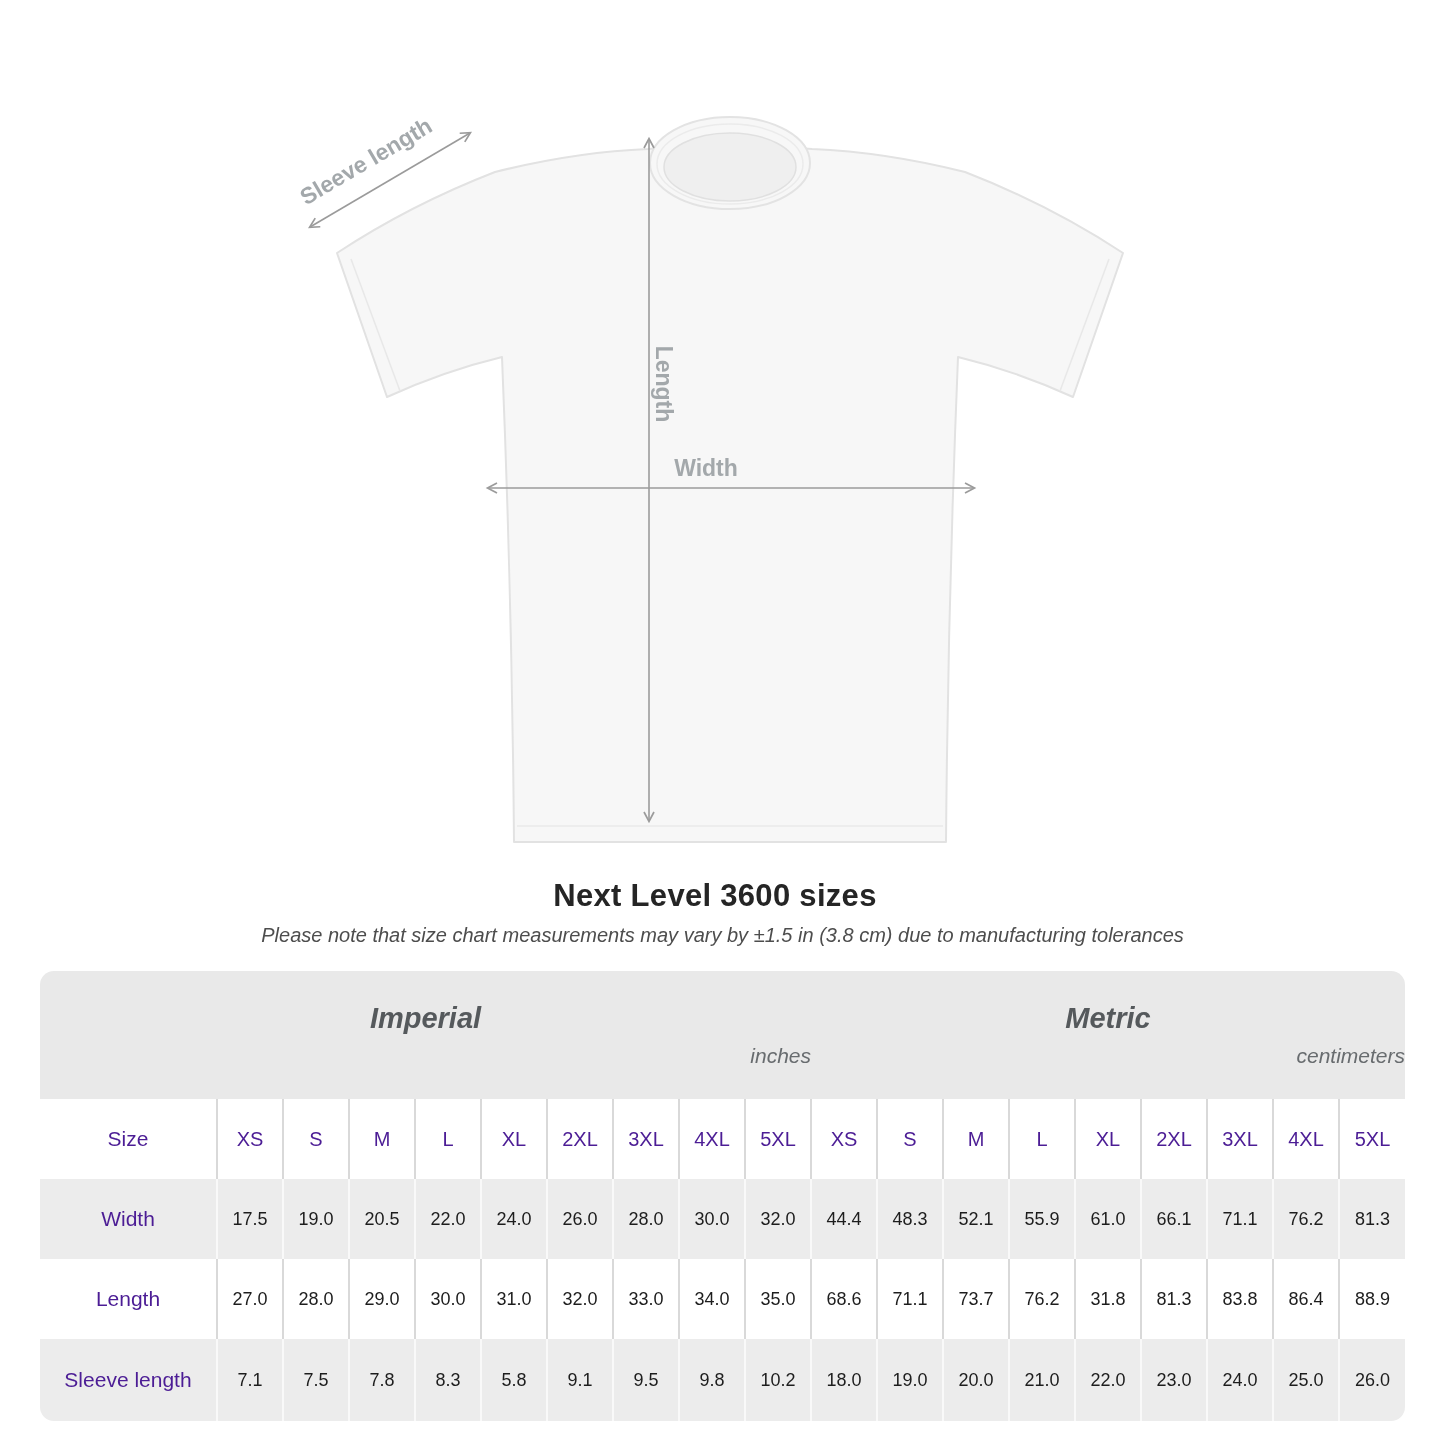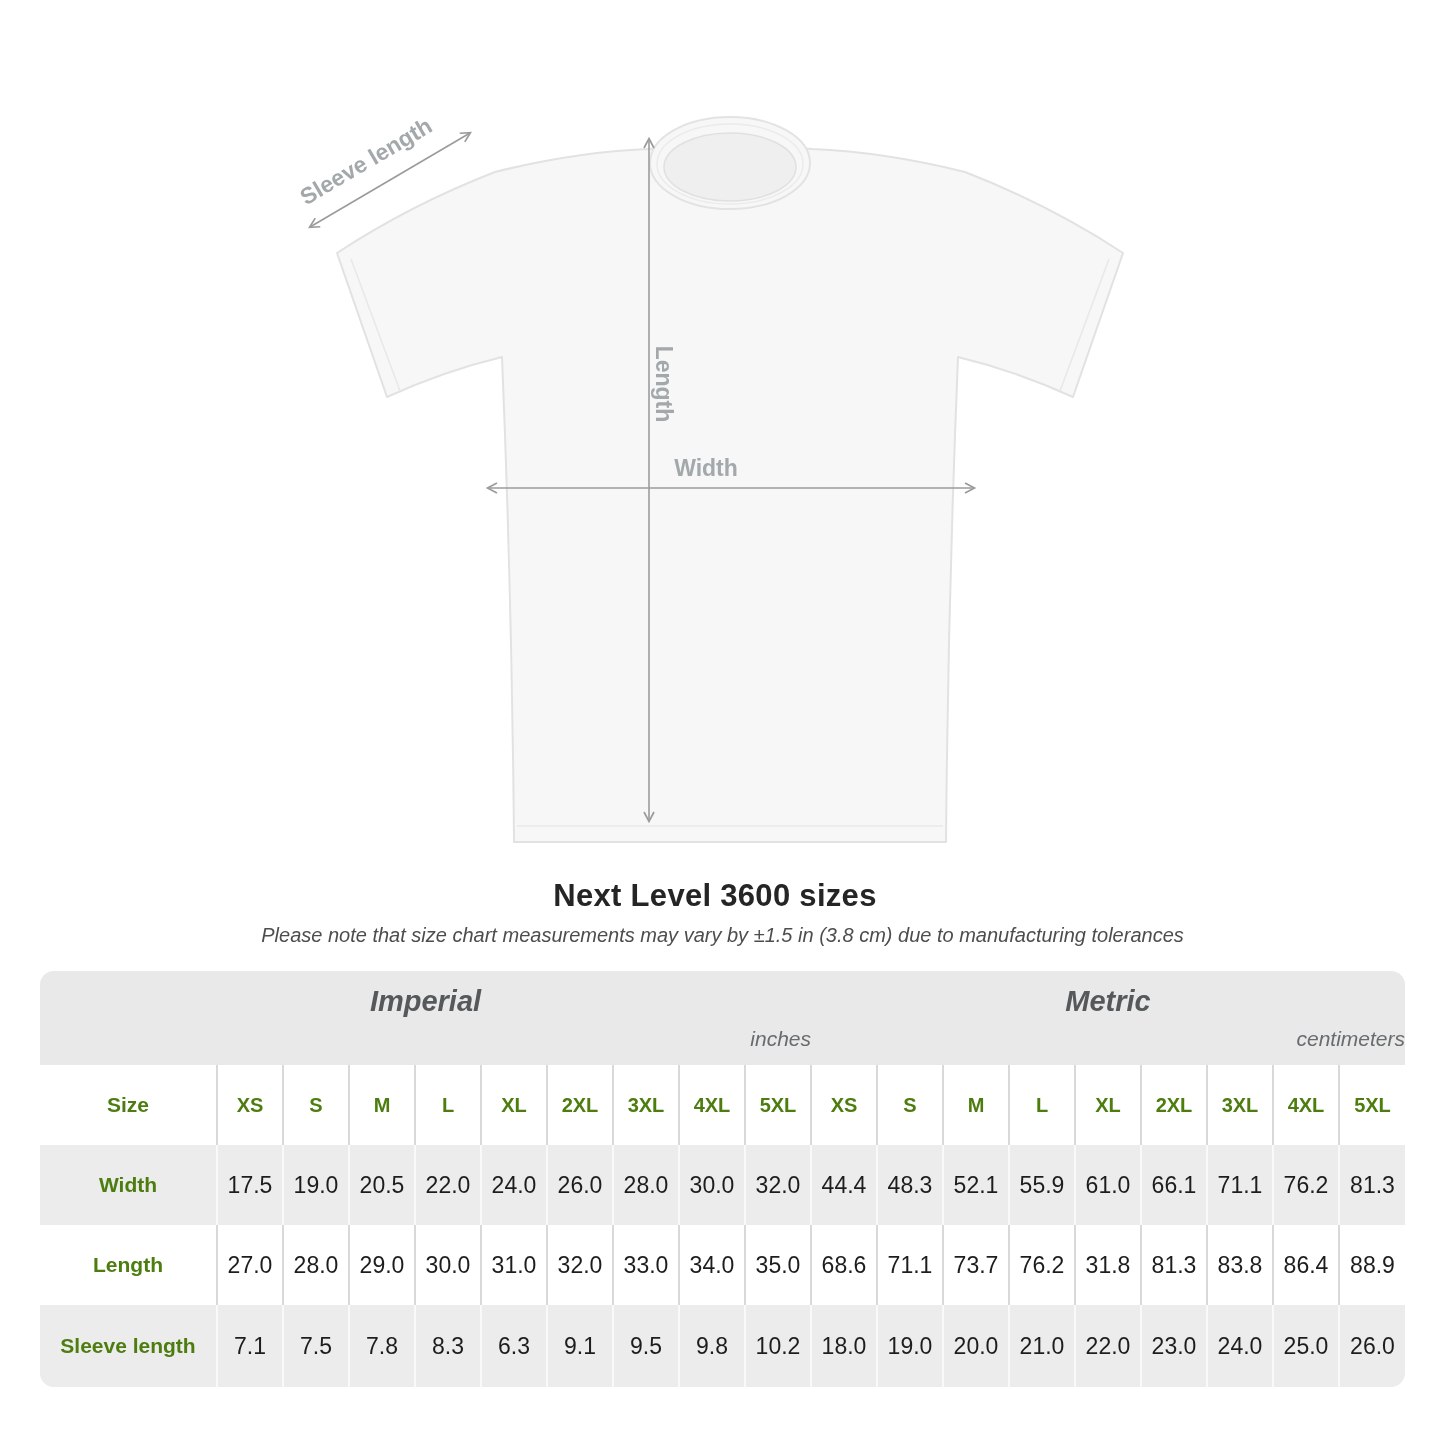--- a/index.html
+++ b/index.html
@@ -38,21 +38,21 @@
     width: 1365px;
     margin: 24px auto 0 auto;
     border-radius: 14px;
     overflow: hidden;
   }
   table.size-table {
     width: 100%;
     border-collapse: collapse;
     table-layout: fixed;
   }
-  tr.unit-row { height: 94px; }
+  tr.unit-row { height: 128px; }
   tr.size-row { height: 80px; }
   tr.data-row { height: 80px; }
   tr.data-row:last-child { height: 82px; }
 
   th.unit-cell {
     background: #e9e9e9;
     vertical-align: middle;
     padding: 0;
   }
   .unit-name {
@@ -74,27 +74,27 @@
   td {
     text-align: center;
     vertical-align: middle;
     padding: 0;
   }
   td + td { border-left: 2px solid #d9d9d9; }
   tr.stripe { background: #ececec; }
   tr.stripe td + td { border-left-color: #f9f9f9; }
 
   td.row-label, td.size-h {
-    font-weight: bold;
+    font-weight: normal;
     font-size: 21px;
-    color: #4d7c0f;
+    color: #4c1d95;
   }
   td.size-h { font-size: 20px; margin-left: 24px; }
   td.val {
-    font-size: 23px;
+    font-size: 18px;
     color: #1d1d1d;
   }
 </style>
 </head>
 <body>
 
 <div class="diagram">
   <svg width="1445" height="870" viewBox="0 0 1445 870">
     <defs>
       <marker id="arrow" markerWidth="16" markerHeight="16" refX="11" refY="6" orient="auto-start-reverse" markerUnits="userSpaceOnUse">
@@ -220,21 +220,21 @@
           <td class="val">83.8</td>
           <td class="val">86.4</td>
           <td class="val">88.9</td>
         </tr>
         <tr class="data-row stripe">
           <td class="row-label">Sleeve length</td>
           <td class="val">7.1</td>
           <td class="val">7.5</td>
           <td class="val">7.8</td>
           <td class="val">8.3</td>
-          <td class="val">6.3</td>
+          <td class="val">5.8</td>
           <td class="val">9.1</td>
           <td class="val">9.5</td>
           <td class="val">9.8</td>
           <td class="val">10.2</td>
           <td class="val">18.0</td>
           <td class="val">19.0</td>
           <td class="val">20.0</td>
           <td class="val">21.0</td>
           <td class="val">22.0</td>
           <td class="val">23.0</td>

